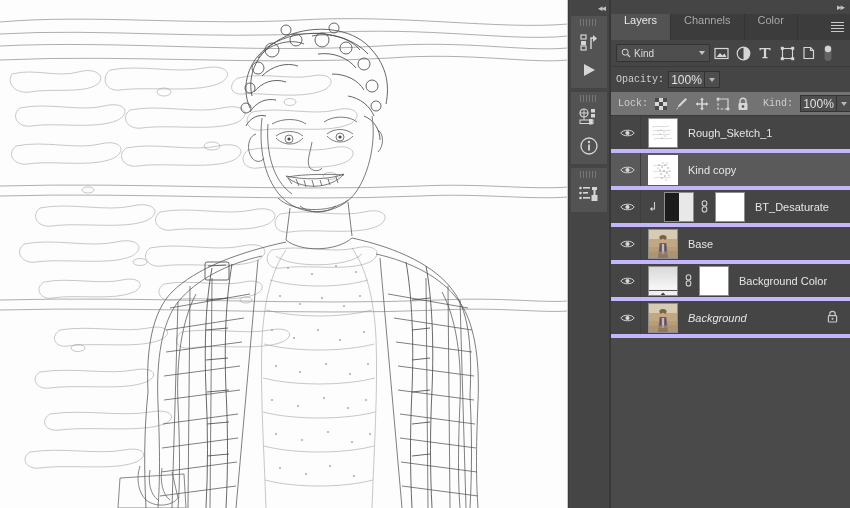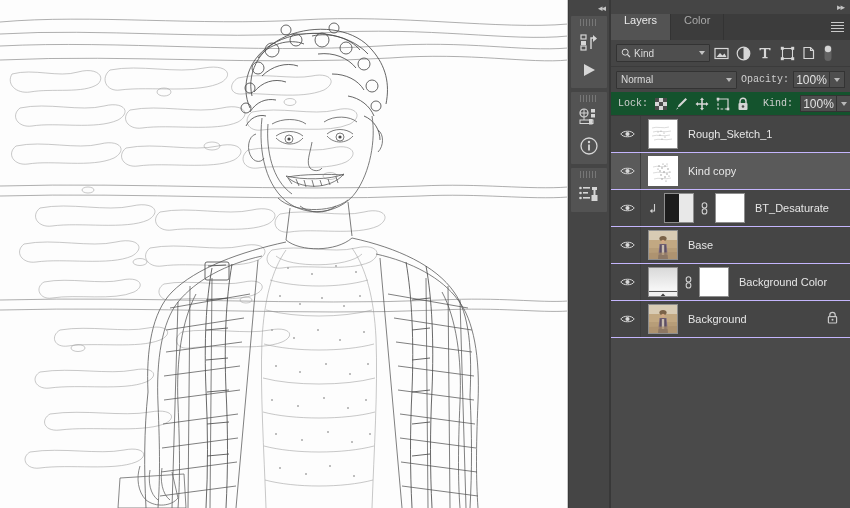--- a/index.html
+++ b/index.html
@@ -123,32 +123,32 @@
     border: 1px solid #333; display: flex; align-items: center;
     justify-content: center; font-size: 12px; color: #e2e2e2;
   }
   .numcaret {
     width: 15px; height: 17px; background: #4e4e4e; border: 1px solid #333;
     border-left: none; display: flex; align-items: center; justify-content: center;
   }
 
   
   #lock-row {
-    height: 24px; background: #14532d; display: flex;
+    height: 24px; background: #737373; display: flex;
     align-items: center; padding: 0 7px; gap: 7px;
     border-bottom: 1px solid #393939;
   }
   #lock-row .spacer { flex: 1; }
   .lockbtn { width: 15px; height: 16px; display:flex; align-items:center; justify-content:center; }
 
   
   #layer-list { flex: 1; background: #4a4a4a; overflow: hidden; }
   .layer-row {
     height: 37px; display: flex; align-items: center;
-    border-bottom: 1px solid #c4b5fd; background: #454545;
+    border-bottom: 4px solid #c4b5fd; background: #454545;
     position: relative; padding-left: 4px;
   }
   .layer-row.selected { background: #5a5a5a; }
   .eye-cell {
     width: 26px; height: 100%; display: flex;
     align-items: center; justify-content: center;
     border-right: 1px solid #3d3d3d;
   }
   .thumbs { display: flex; align-items: center; gap: 5px; padding-left: 7px; }
   .thumb {
@@ -160,21 +160,21 @@
     position: absolute; width: 7px; height: 7px; border: 2px solid #fff;
   }
   .c-tl { left: -1px; top: -1px; border-right: none; border-bottom: none; }
   .c-tr { right: -1px; top: -1px; border-left: none; border-bottom: none; }
   .c-bl { left: -1px; bottom: -1px; border-right: none; border-top: none; }
   .c-br { right: -1px; bottom: -1px; border-left: none; border-top: none; }
   .layer-name {
     font-size: 11px; color: #e6e6e6; padding-left: 10px;
     white-space: nowrap; overflow: hidden;
   }
-  .layer-name.italic { }
+  .layer-name.italic { font-style: italic; }
   .layer-name.underline { text-decoration: underline; }
   .row-lock { position: absolute; right: 12px; top: 50%; transform: translateY(-50%); }
   .clip-arrow { width: 11px; display:flex; align-items:flex-end; justify-content:center; }
   .link-ico { width: 11px; display: flex; align-items: center; justify-content: center; }
 
   .so-badge {
     position: absolute; right: -1px; bottom: -1px; width: 13px; height: 13px;
     background: #d8d8d8; border: 1px solid #6c6c6c;
     display: flex; align-items: center; justify-content: center;
   }
@@ -459,20 +459,23 @@
 
     <div id="panel-topbar">
       <span class="dbl-arrow">▸▸</span>
     </div>
 
     <div id="tabs">
       <div class="tab active">
         <span>Layers</span>
       </div>
       <div class="tab">
+        <span>Channels</span>
+      </div>
+      <div class="tab">
         <span>Color</span>
       </div>
       <div id="tab-filler"></div>
       <div id="panel-menu">
         <div class="hamb">
             <i></i>
             <i></i>
             <i></i>
             <i></i>
           </div>
@@ -523,24 +526,20 @@
       </div>
       <div id="filter-toggle">
         <svg width="10" height="18" viewBox="0 0 10 18">
           <rect x="1.5" y="1" width="7" height="16" rx="3.5" fill="#636363"></rect>
           <circle cx="5" cy="5" r="3.2" fill="#d4d4d4"></circle>
         </svg>
       </div>
     </div>
 
     <div id="blend-row">
-      <div id="blend-select">
-        <span class="lbl">Normal</span>
-        <span class="caret-o"></span>
-      </div>
       <span class="mini-label">Opacity:</span>
       <div style="display:flex;align-items:center;">
         <div class="numbox">
           <span>100%</span>
         </div>
         <div class="numcaret">
           <span class="caret-o"></span>
         </div>
       </div>
     </div>

